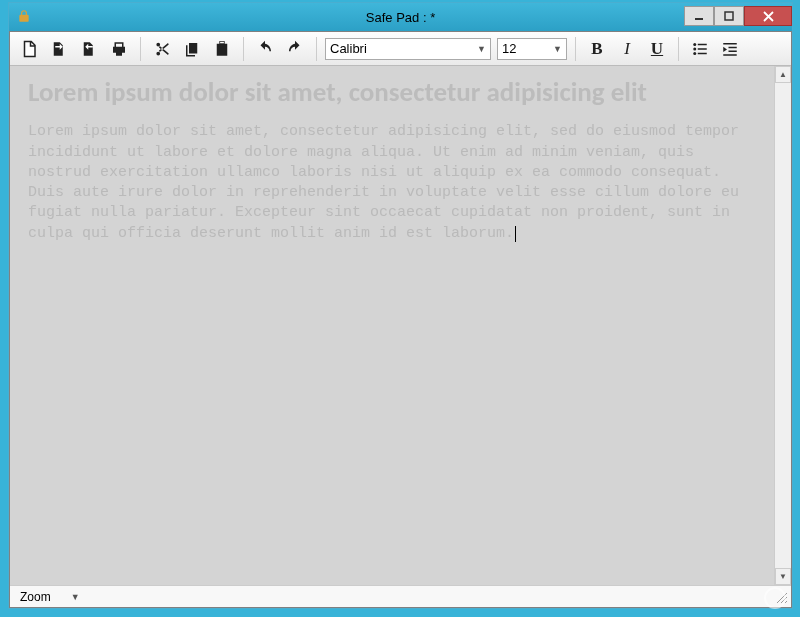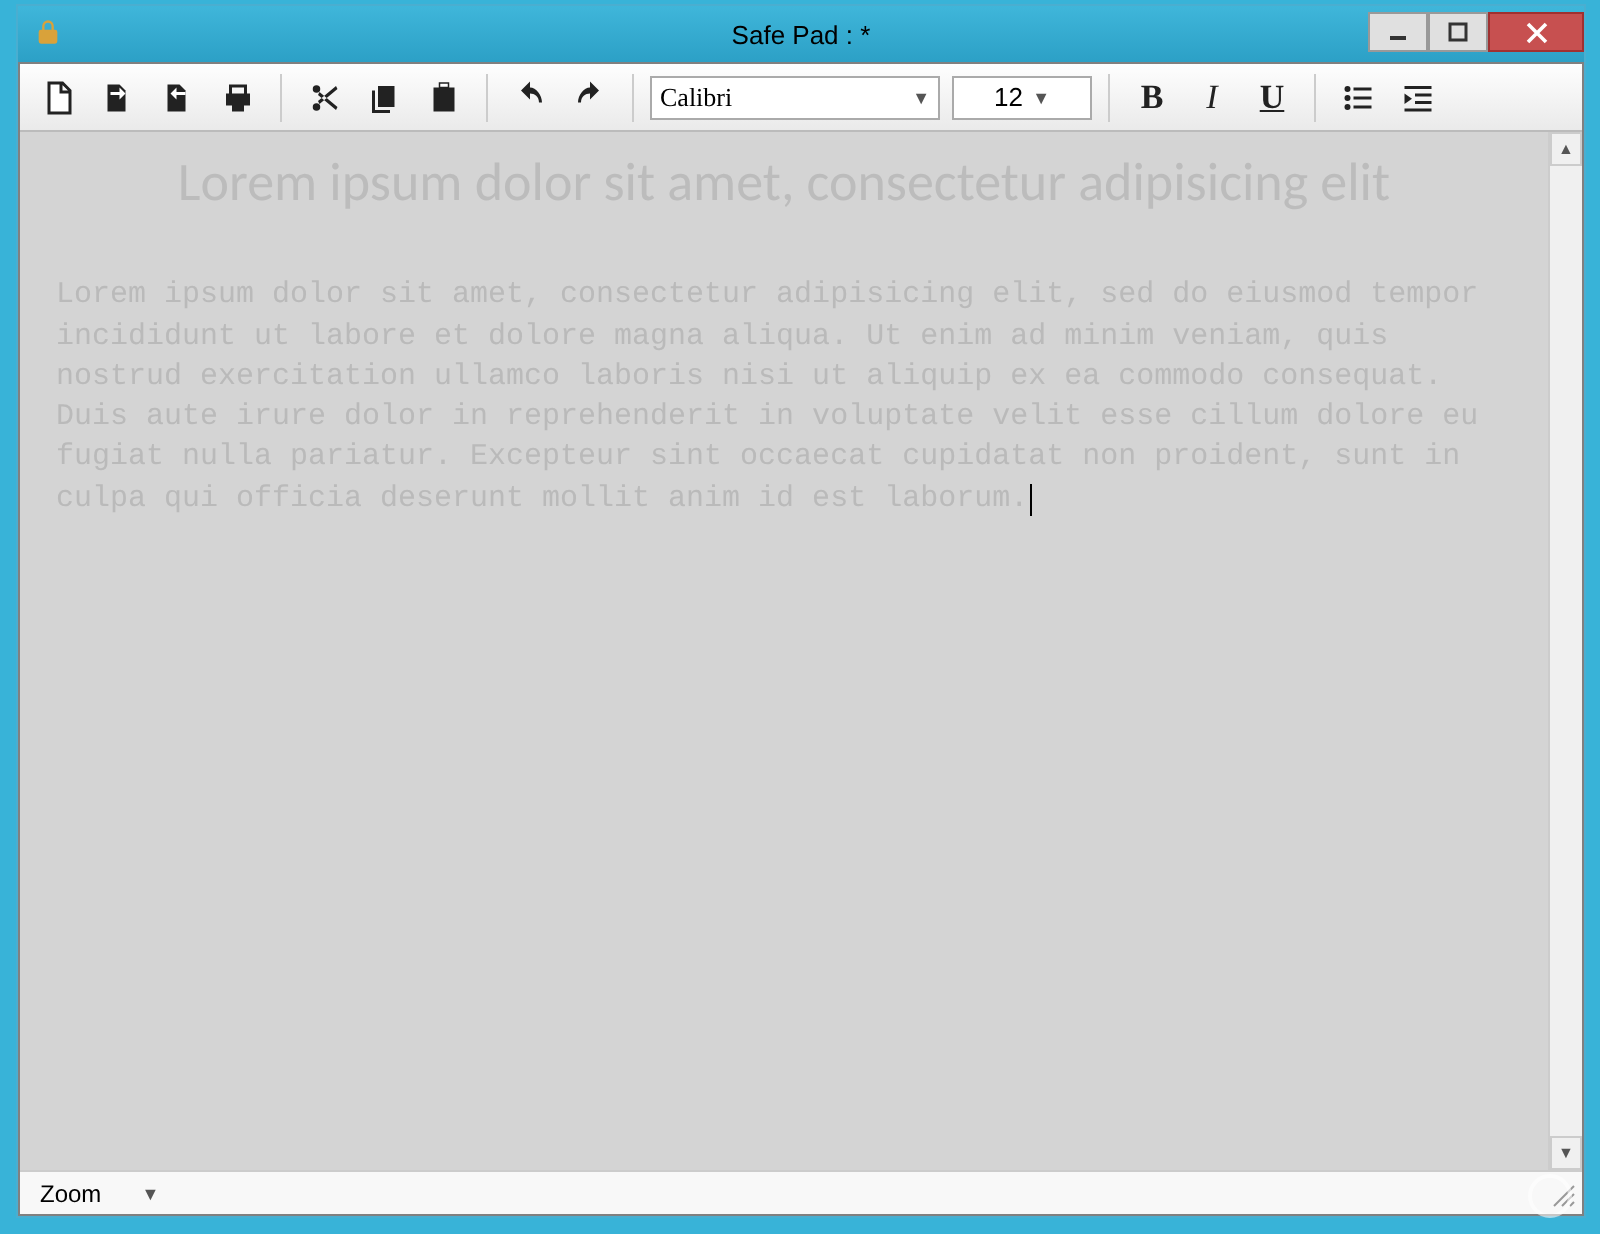--- a/index.html
+++ b/index.html
@@ -93,35 +93,34 @@
   height: 26px;
   display: flex;
   align-items: center;
   justify-content: center;
   color: #222;
 }
 .tbtn svg { width: 18px; height: 18px; fill: #222; }
 .tsep { width: 1px; height: 24px; background: #ccc; margin: 0 4px; }
 .fontsel {
   height: 22px;
-  width: 145px;
+  width: 166px;
   font-size: 13px;
   padding: 0 4px;
   border: 1px solid #aaa;
   background: #fff;
   display: flex;
   align-items: center;
   justify-content: space-between;
-  font-family: Liberation Serif, serif;
 }
 .sizesel {
   height: 22px;
   width: 70px;
   font-size: 13px;
-  padding: 0 20px;
+  padding: 0 4px;
   border: 1px solid #aaa;
   background: #fff;
   display: flex;
   align-items: center;
   justify-content: space-between;
   margin-left: 2px;
 }
 .caret { font-size: 9px; color: #555; }
 .content-wrap {
   flex: 1;
@@ -132,26 +131,25 @@
 .editor {
   flex: 1;
   background: #d4d4d4;
   padding: 10px 18px;
   color: #b0b0b0;
   position: relative;
   overflow: hidden;
 }
 .editor h1 {
   font-size: 27px;
-  font-weight: 400;
+  font-weight: 700;
   color: #bcbcbc;
   line-height: 1.2;
-  margin-bottom: 30px;
+  margin-bottom: 14px;
   font-family: Calibri, sans-serif;
-  text-align: center;
 }
 .editor p {
   font-size: 15px;
   line-height: 1.35;
   color: #bababa;
   font-family: Liberation Mono, monospace;
 }
 .cursor {
   display: inline-block;
   width: 1px;

